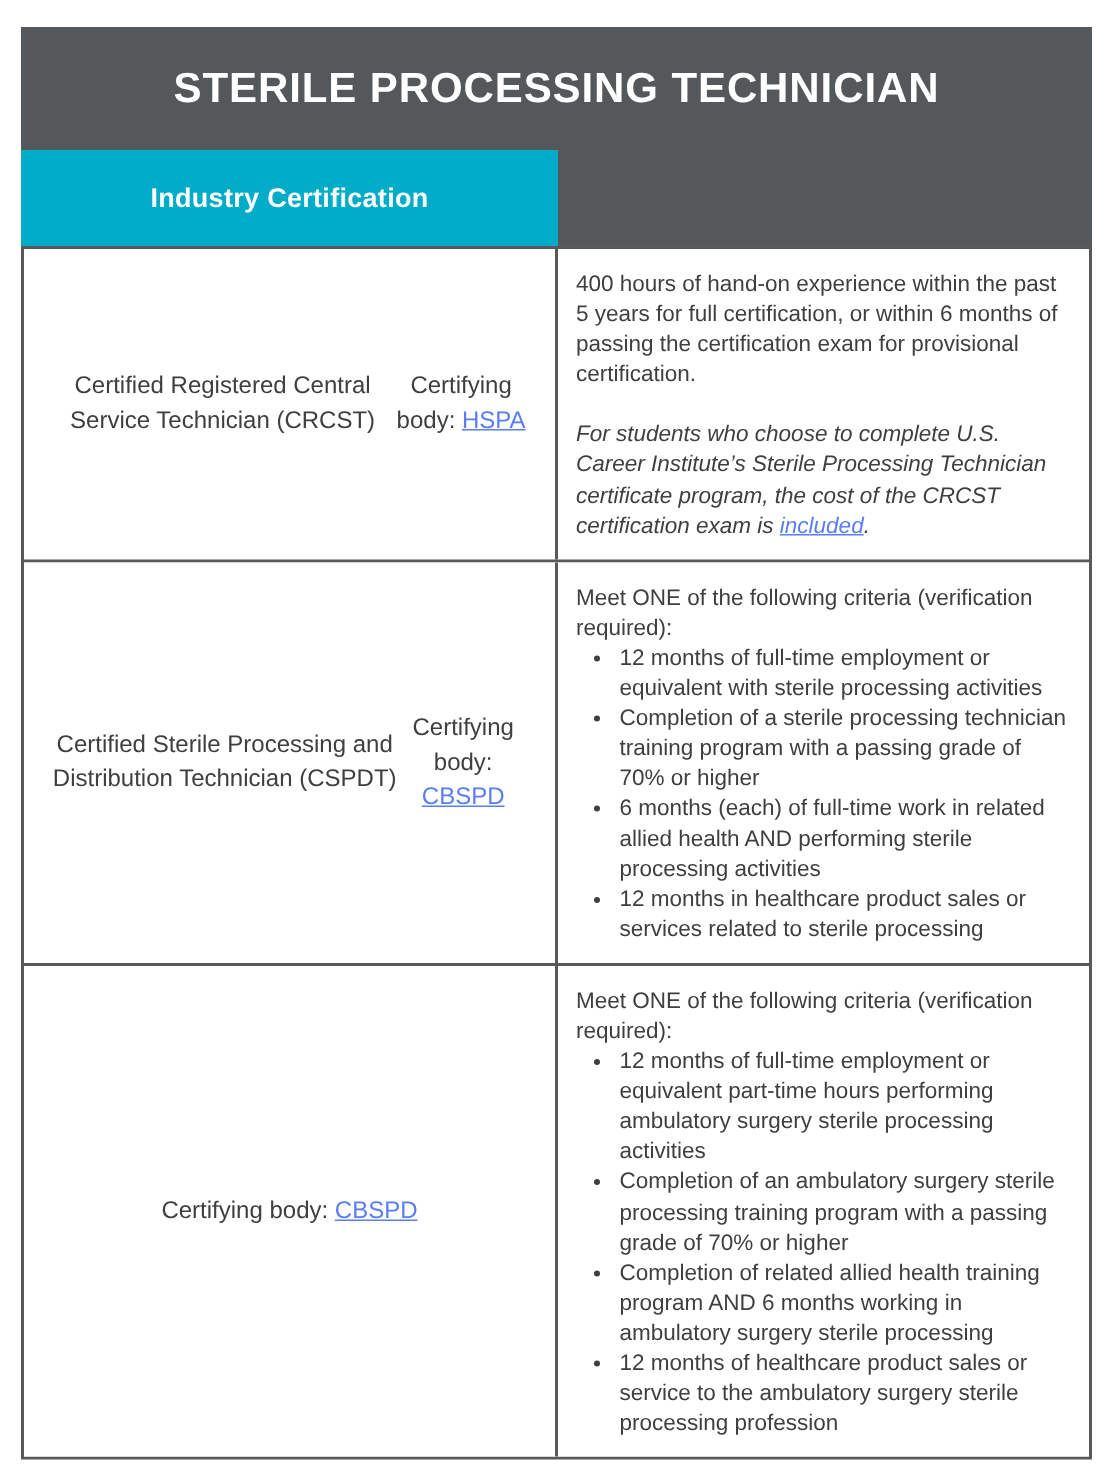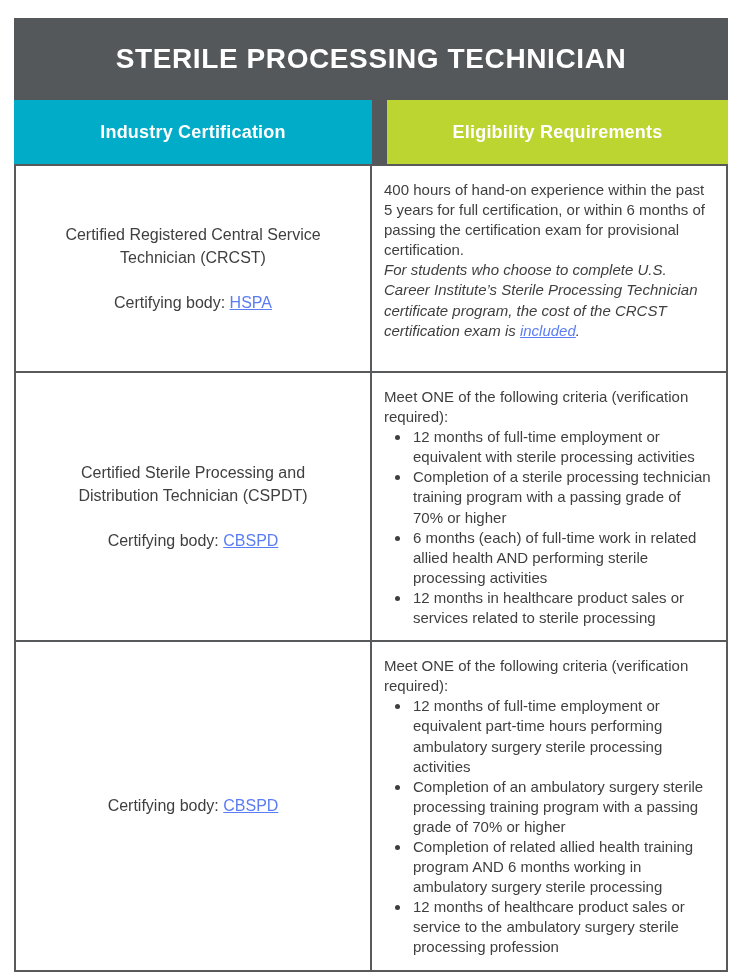--- a/index.html
+++ b/index.html
@@ -48,36 +48,37 @@
     grid-template-columns: 356px 1fr;
     border-bottom: 2px solid #58595B;
     background: #ffffff;
   }
   .trow:last-child { border-bottom: none; }
   .trow.r1 { min-height: 207px; }
   .trow.r2 { min-height: 262px; }
   .trow.r3 { min-height: 317px; }
   .cell-cert {
     border-right: 2px solid #58595B;
-    display: flex; flex-direction: column;
+    display: flex; flex-direction: row;
     align-items: center; justify-content: center;
     text-align: center;
     padding: 10px 18px;
     font-size: 16px;
     line-height: 1.45;
     row-gap: 22px;
   }
   .cert-name { max-width: 300px; }
   .cell-elig {
     padding: 14px 14px 12px 12px;
     font-size: 15px;
     line-height: 1.34;
   }
   .cell-elig .note {
     font-style: italic;
+    margin-top: 20px;
   }
   .cell-elig ul {
     list-style: disc;
     padding-left: 27px;
     margin: 0;
   }
   .cell-elig li { padding-left: 2px; }
   a.link, .link {
     color: #5B7DF3;
     text-decoration: underline;
@@ -89,23 +90,20 @@
 
 <div class="table-wrap">
 
   <div class="title-band">
     <h1>STERILE PROCESSING TECHNICIAN</h1>
   </div>
 
   <div class="col-heads">
     <div class="col-head industry">
       <span>Industry Certification</span>
-    </div>
-    <div class="col-head eligibility">
-      <span>Eligibility Requirements</span>
     </div>
   </div>
 
   <div class="tbody">
 
     <div class="trow r1">
       <div class="cell-cert">
         <div class="cert-name">Certified Registered Central Service Technician (CRCST)</div>
         <div class="cert-body">
           <span>Certifying body: </span><a class="link" href="#">HSPA</a>

